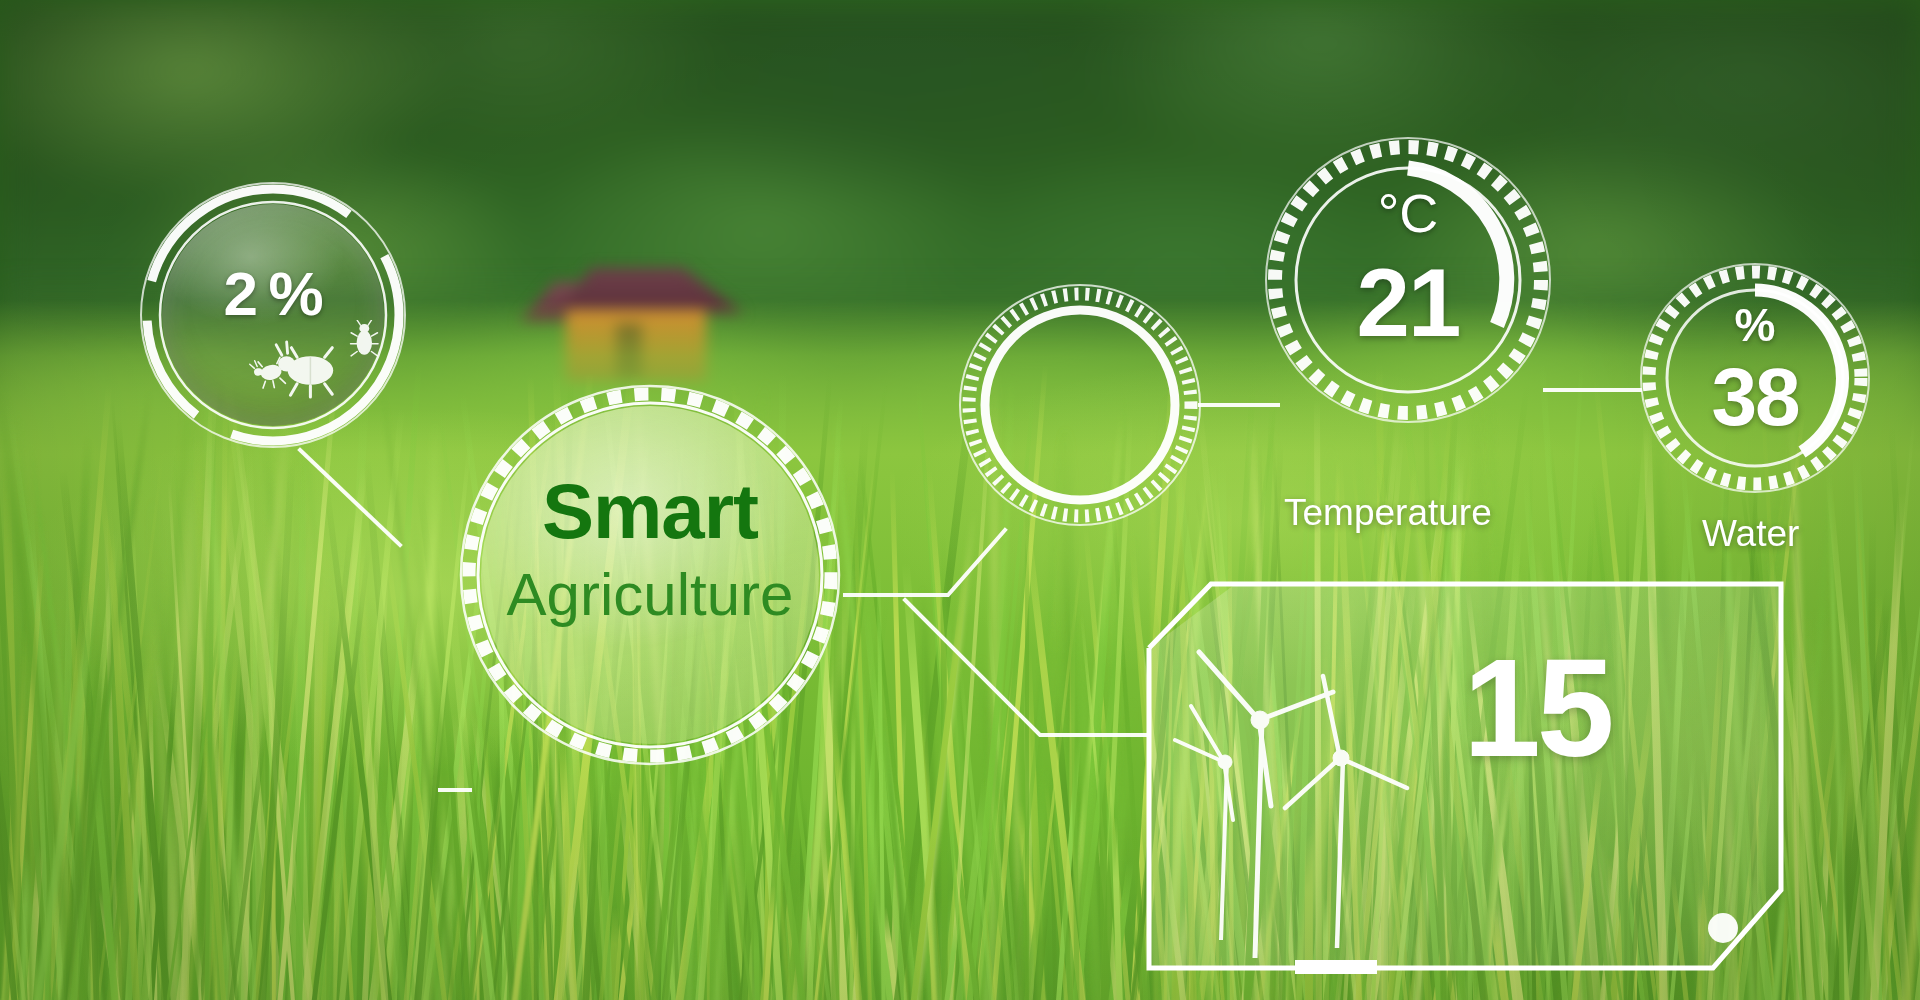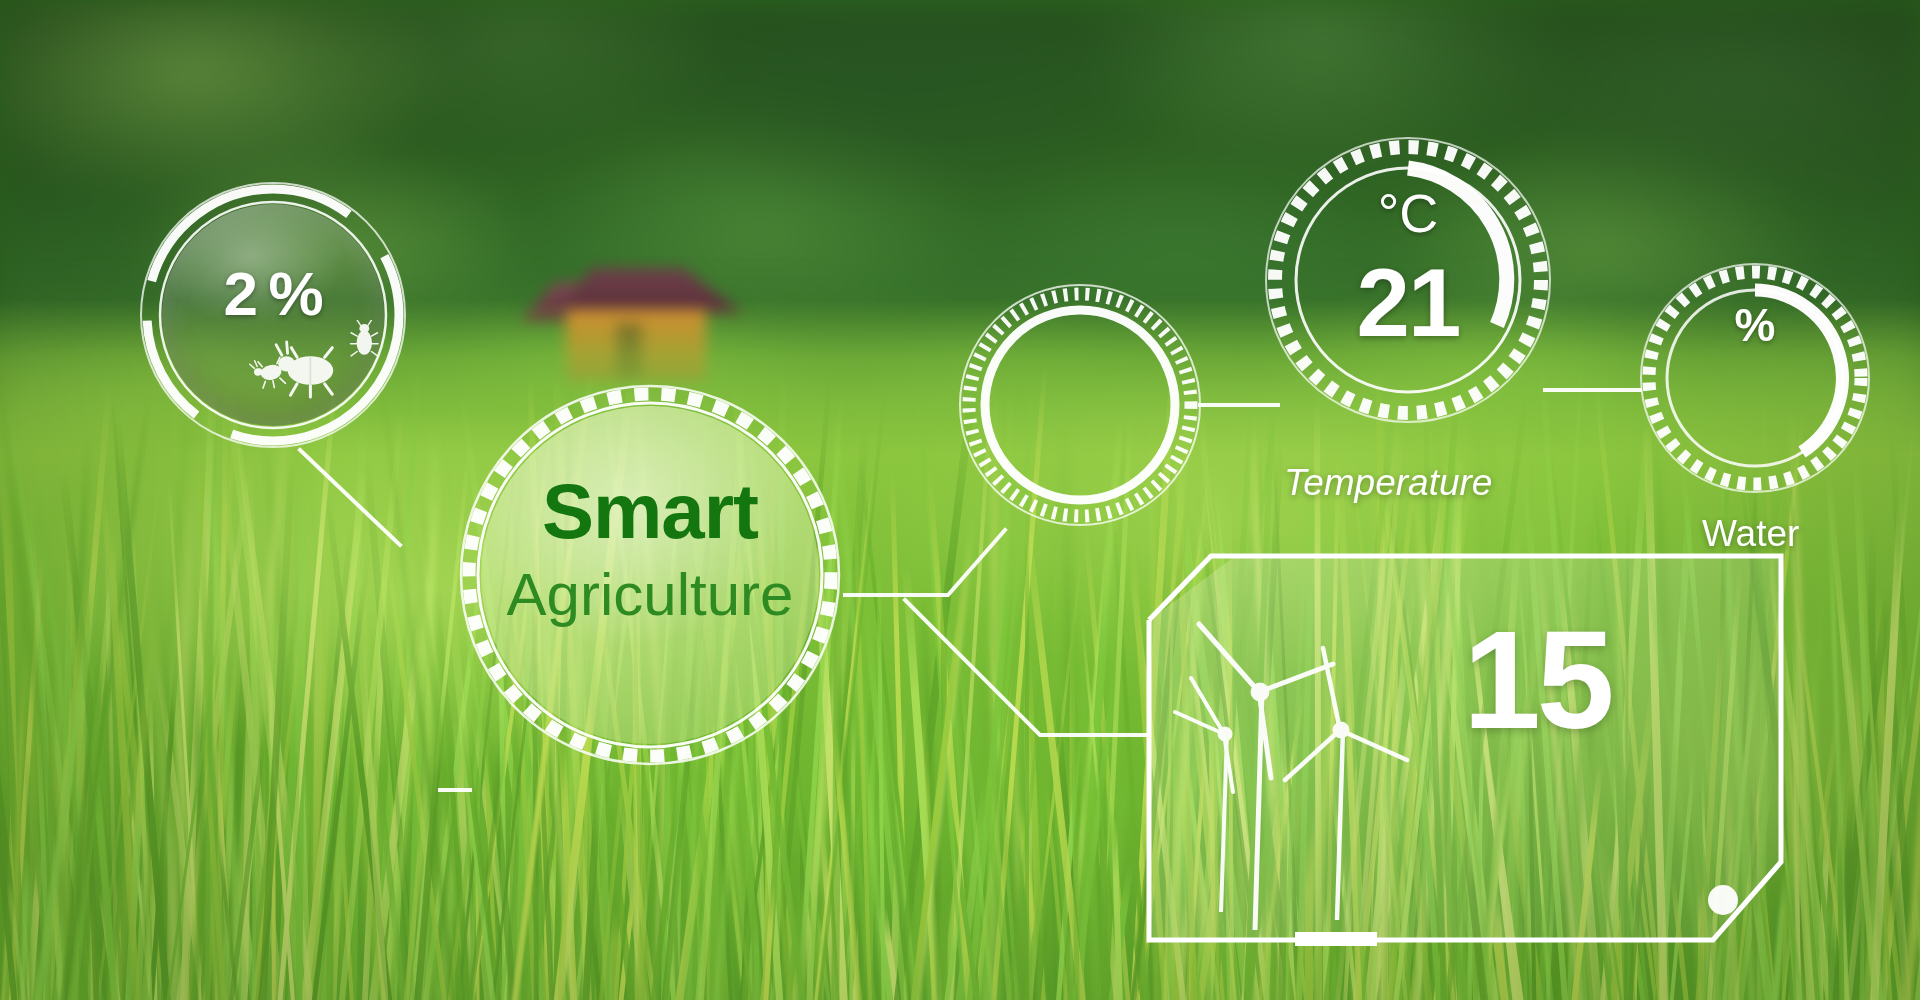--- a/index.html
+++ b/index.html
@@ -143,21 +143,21 @@
   }
   .temp-val{
     position:absolute;left:0;top:118px;width:300px;text-align:center;
     color:#fff;font-size:96px;font-weight:bold;letter-spacing:-2px;
     text-shadow:0 2px 6px rgba(0,0,0,.32);
   }
   .caption{
     position:absolute;color:#fff;font-size:37px;font-weight:normal;white-space:nowrap;
     text-shadow:0 2px 6px rgba(0,0,0,.32);
   }
-  #temp-cap{left:1284px;top:462px;font-style:italic;}
+  #temp-cap{left:1284px;top:492px;}
   #water-cap{left:1702px;top:513px;}
 
   
   #water{left:1635px;top:258px;width:240px;height:240px;}
   .water-unit{
     position:absolute;left:0;top:40px;width:240px;text-align:center;
     color:#fff;font-size:46px;font-weight:bold;text-shadow:0 2px 5px rgba(0,0,0,.32);
   }
   .water-val{
     position:absolute;left:0;top:92px;width:240px;text-align:center;
@@ -172,21 +172,21 @@
     background:linear-gradient(150deg, rgba(255,255,255,.18), rgba(255,255,255,.06));
     clip-path:polygon(0% 22%,17% 0%,100% 0%,100% 78%,83% 100%,0% 100%);
   }
   .ph-text{
     position:absolute;left:0;top:62px;width:320px;text-align:center;
     color:#fff;font-size:78px;font-weight:bold;letter-spacing:-1px;
     text-shadow:0 2px 6px rgba(0,0,0,.28);
   }
 
   
-  #wind{left:1145px;top:552px;width:640px;height:420px;}
+  #wind{left:1145px;top:580px;width:640px;height:420px;}
   .wind-fill{
     position:absolute;left:6px;top:6px;width:628px;height:382px;
     background:linear-gradient(150deg, rgba(255,255,255,.20), rgba(255,255,255,.05));
     clip-path:polygon(0% 16%,13% 0%,100% 0%,100% 80%,90% 100%,0% 100%);
   }
   .wind-val{
     position:absolute;left:318px;top:58px;width:300px;text-align:left;
     color:#fff;font-size:140px;font-weight:bold;letter-spacing:-4px;line-height:1;
     text-shadow:0 3px 9px rgba(0,0,0,.22);
   }
@@ -1213,20 +1213,21 @@
 
     <div class="widget" id="water">
       <svg width="240" height="240" viewBox="0 0 240 240" style="position:absolute;left:0;top:0;">
         <circle cx="120" cy="120" r="88" fill="none" stroke="#ffffff" stroke-width="3" opacity=".85"></circle>
 
         <path d="M 120 32 A 88 88 0 0 1 167 194" fill="none" stroke="#ffffff" stroke-width="13" stroke-linecap="butt" opacity=".98"></path>
         <circle cx="120" cy="120" r="106" fill="none" stroke="#ffffff" stroke-width="13" stroke-dasharray="8 8" opacity=".96"></circle>
         <circle cx="120" cy="120" r="114" fill="none" stroke="#ffffff" stroke-width="2" opacity=".7"></circle>
       </svg>
       <div class="water-unit">%</div>
+      <div class="water-val">38</div>
     </div>
     <div class="caption" id="water-cap">Water</div>
 
 
     <div class="widget" id="wind">
       <div class="wind-fill"></div>
 
       <svg width="640" height="420" viewBox="0 0 640 420" style="position:absolute;left:0;top:0;">
         <g fill="none" stroke="#ffffff" stroke-width="5" stroke-linejoin="miter">
           <path d="M 4 68 L 66 4 L 636 4 L 636 310 L 568 388 L 230 388"></path>

